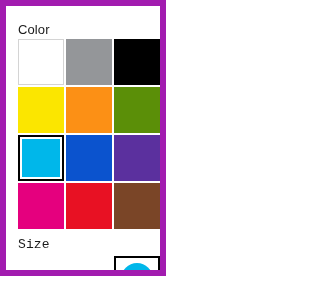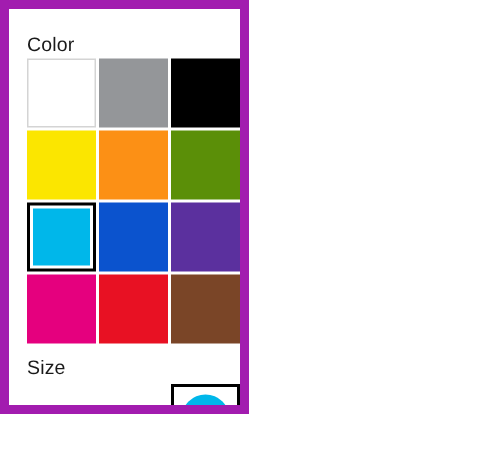--- a/index.html
+++ b/index.html
@@ -22,21 +22,21 @@
   .section-label {
     position: absolute;
     left: 12px;
     font-size: 13px;
     line-height: 15px;
     color: #1a1a1a;
     letter-spacing: 0.1px;
     white-space: nowrap;
   }
   #color-label { top: 16px; }
-  #size-label  { top: 231px; }
+  #size-label  { top: 231px; font-family: Liberation Mono, monospace; }
 
   
   #color-grid {
     position: absolute;
     left: 12px;
     top: 33px;
     width: 142px;
     display: grid;
     grid-template-columns: repeat(3, 46px);
     grid-template-rows: repeat(4, 46px);

